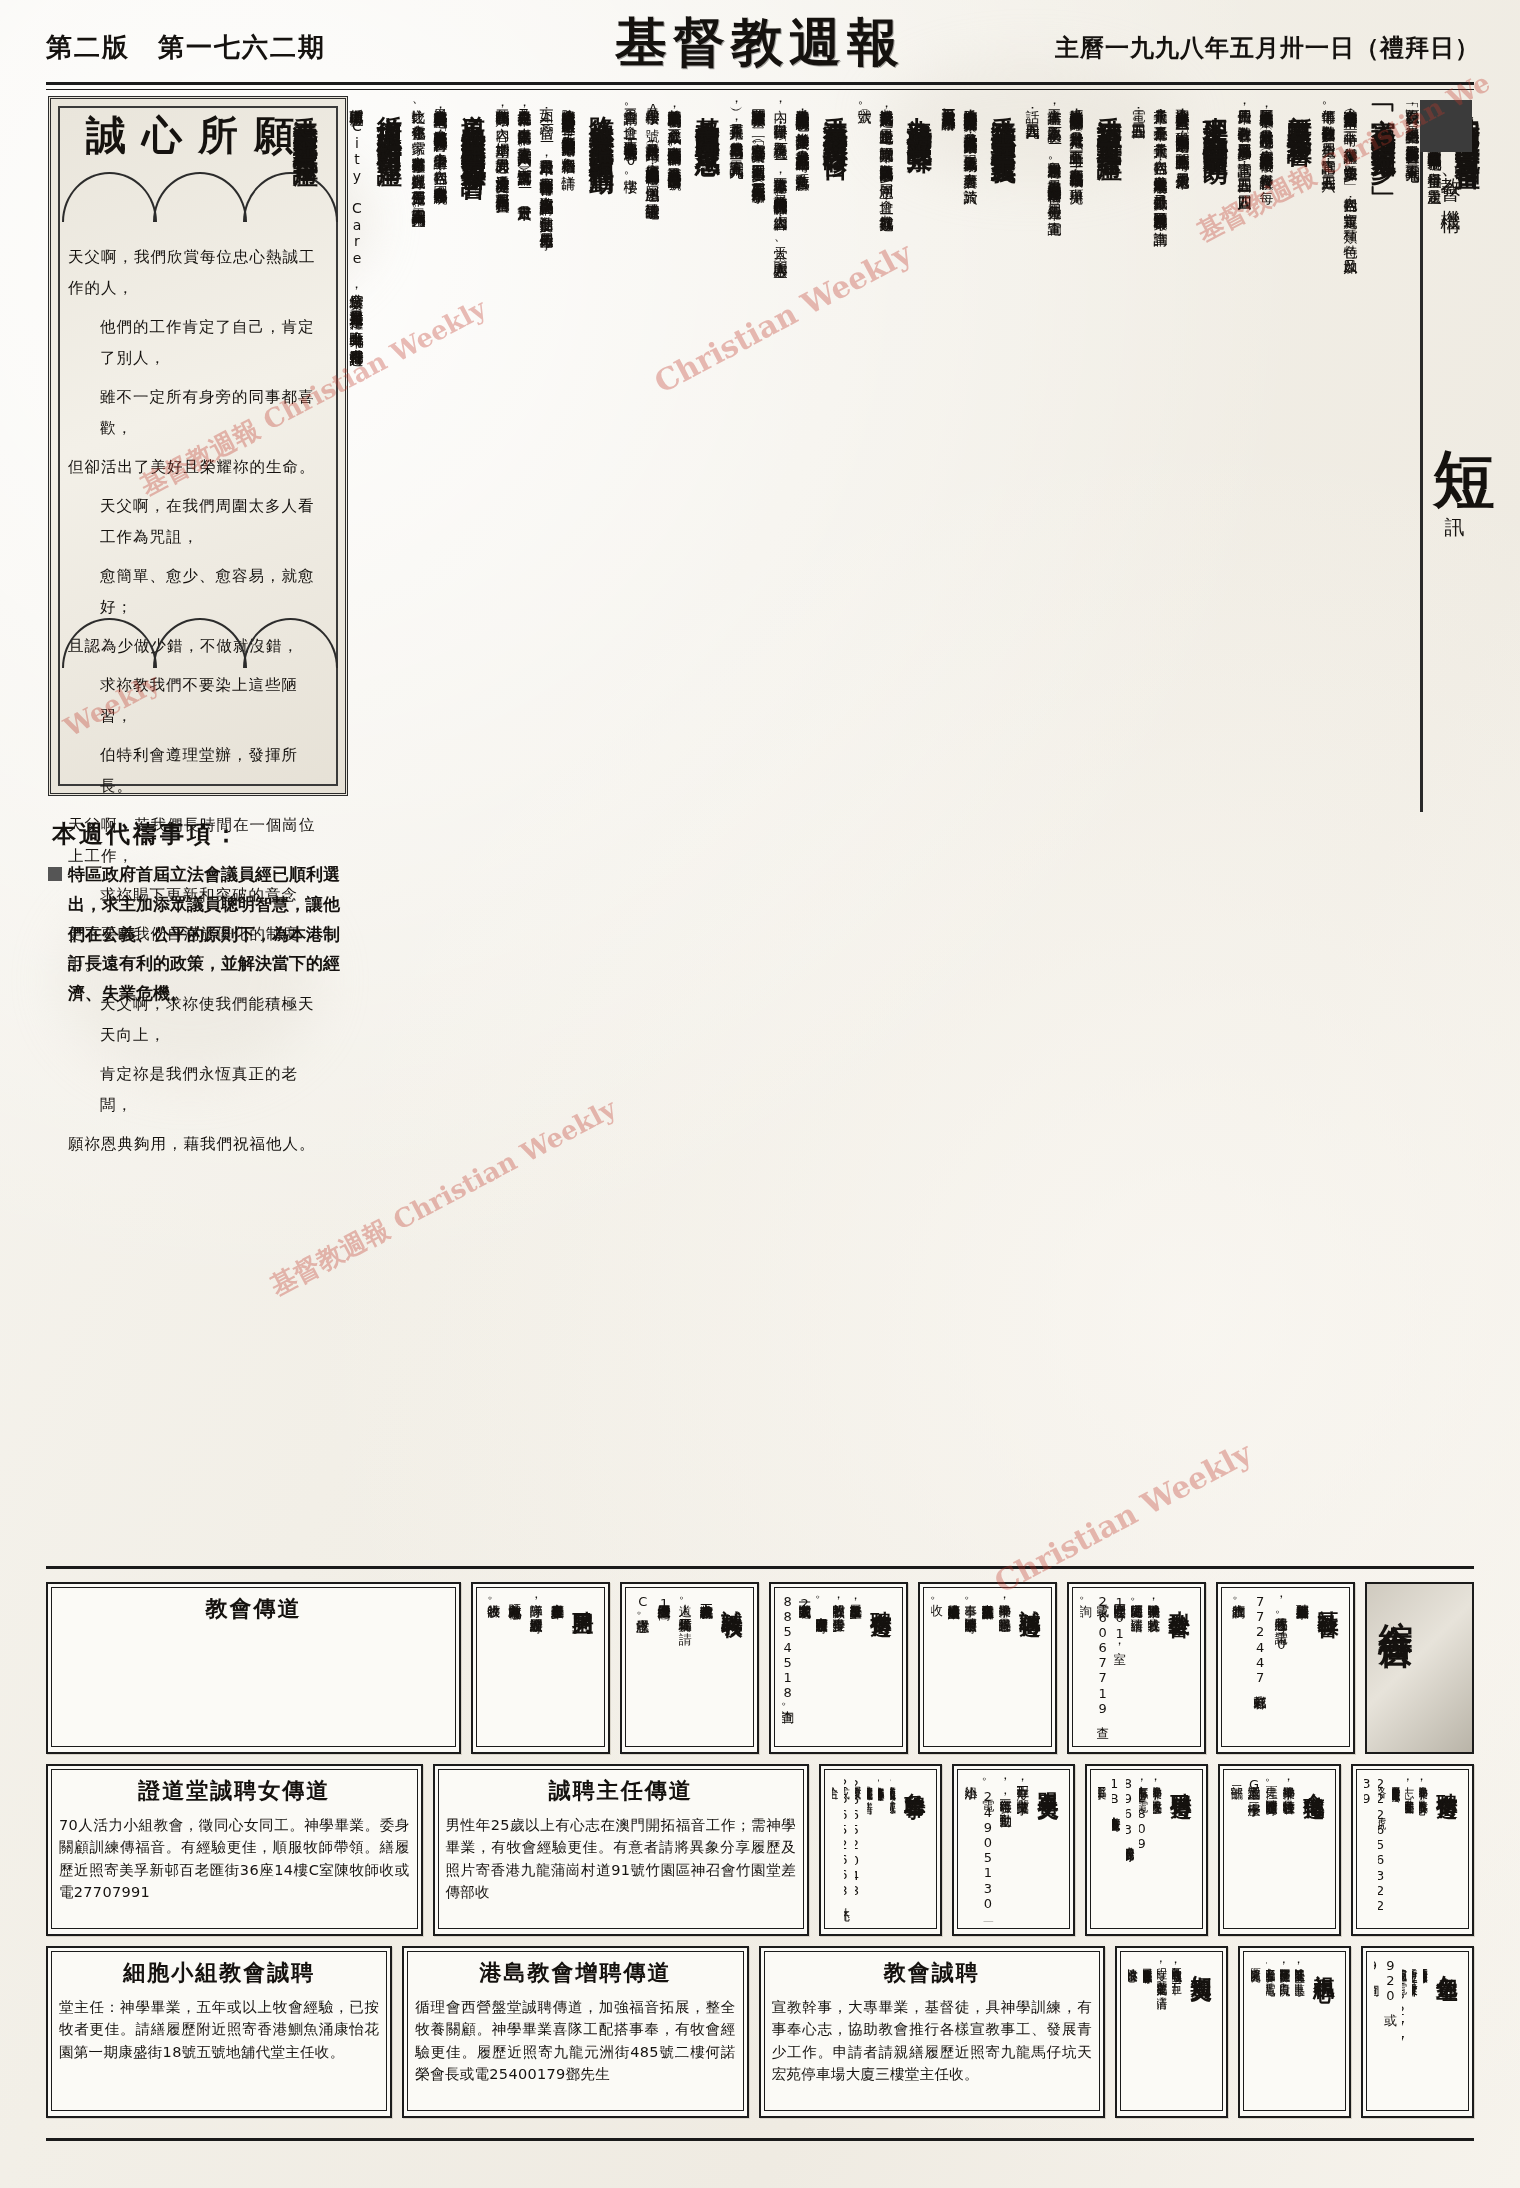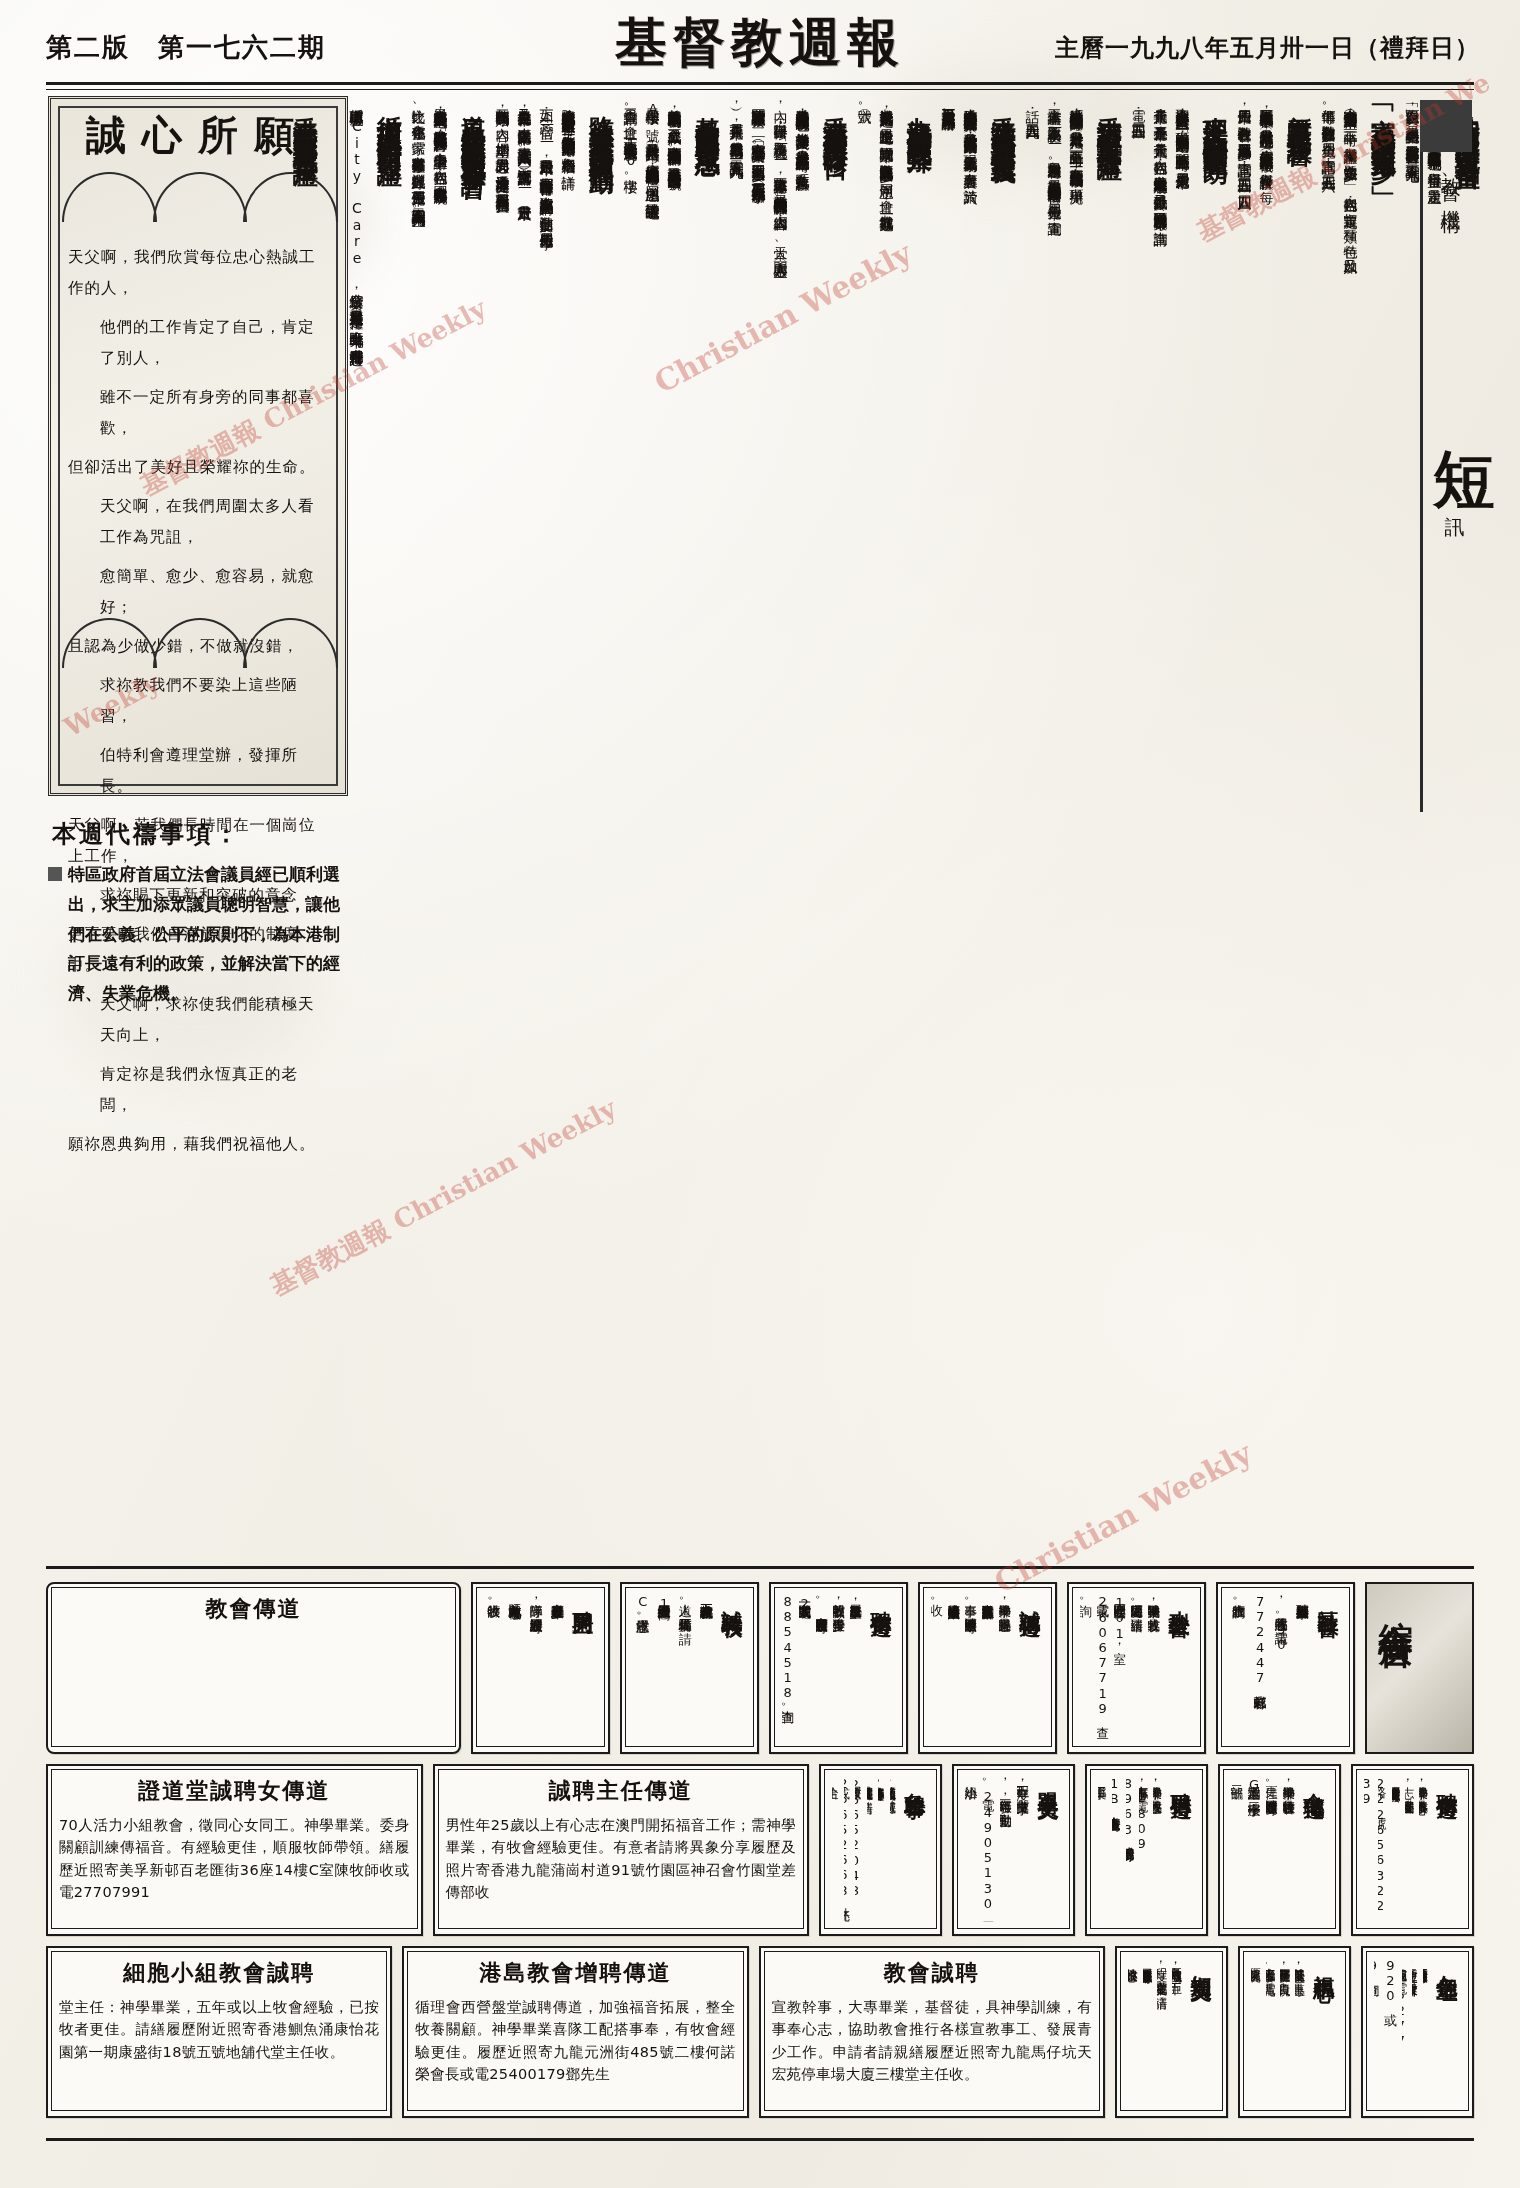--- a/index.html
+++ b/index.html
@@ -205,21 +205,21 @@
   <div id="brief-square"></div>
   <div id="brief-line"></div>
   <div id="brief-label">教會、機構</div>
   <div id="brief-big">短</div>
   <div id="brief-small">訊</div>
 </div>
 
 <div id="class-rule"></div>
 <div id="classifieds">
     <div class="crow" style="height: 168px;">
-      <div class="cbox" style="width: 431px; height: 168px; border-radius: 8px;">
+      <div class="cbox" style="width: 431px; height: 168px;">
         <div class="cbox-in">
           <div class="ctitle">教會傳道</div>
         </div>
       </div>
       <div class="cbox" style="width: 135px; height: 168px;">
         <div class="cbox-in">
           <div class="cbox-v">
             <div class="ctitle-v">聘男同工</div>
             <div class="cbody-v" style="height: 100%; overflow: hidden;">有志發展青少年事工及帶</div>
             <div class="cbody-v" style="height: 100%; overflow: hidden;">隊導師，請繕履歷近照寄</div>

